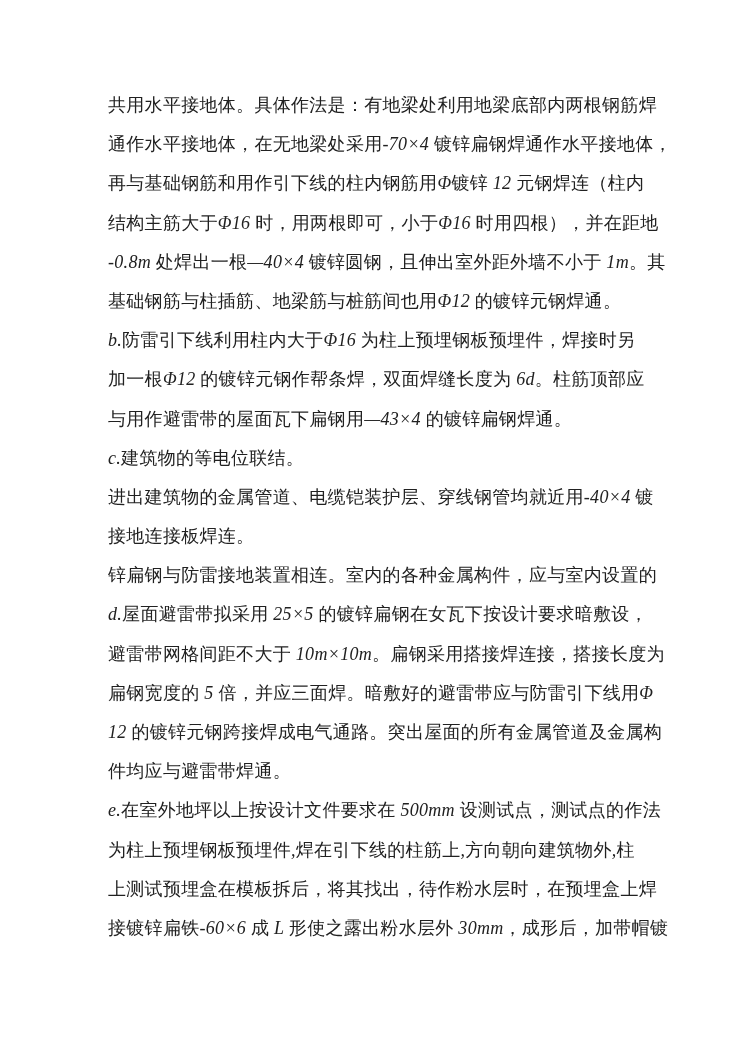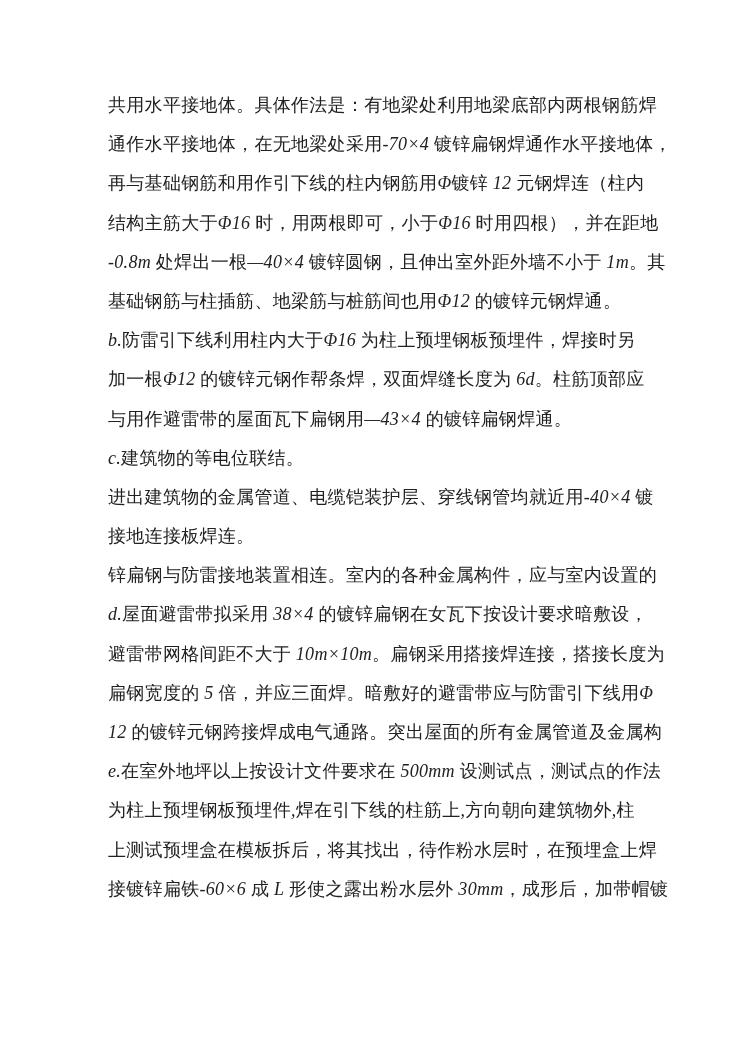--- a/index.html
+++ b/index.html
@@ -45,22 +45,23 @@
     <div class="line">结构主筋大于Φ16 时，用两根即可，小于Φ16 时用四根），并在距地</div>
     <div class="line">-0.8m 处焊出一根—40×4 镀锌圆钢，且伸出室外距外墙不小于 1m。其</div>
     <div class="line">基础钢筋与柱插筋、地梁筋与桩筋间也用Φ12 的镀锌元钢焊通。</div>
     <div class="line">b.防雷引下线利用柱内大于Φ16 为柱上预埋钢板预埋件，焊接时另</div>
     <div class="line">加一根Φ12 的镀锌元钢作帮条焊，双面焊缝长度为 6d。柱筋顶部应</div>
     <div class="line">与用作避雷带的屋面瓦下扁钢用—43×4 的镀锌扁钢焊通。</div>
     <div class="line">c.建筑物的等电位联结。</div>
     <div class="line">进出建筑物的金属管道、电缆铠装护层、穿线钢管均就近用-40×4 镀</div>
     <div class="line">接地连接板焊连。</div>
     <div class="line">锌扁钢与防雷接地装置相连。室内的各种金属构件，应与室内设置的</div>
-    <div class="line">d.屋面避雷带拟采用 38×4 的镀锌扁钢在女瓦下按设计要求暗敷设，</div>
+    <div class="line">d.屋面避雷带拟采用 25×5 的镀锌扁钢在女瓦下按设计要求暗敷设，</div>
     <div class="line">避雷带网格间距不大于 10m×10m。扁钢采用搭接焊连接，搭接长度为</div>
     <div class="line">扁钢宽度的 5 倍，并应三面焊。暗敷好的避雷带应与防雷引下线用Φ</div>
     <div class="line">12 的镀锌元钢跨接焊成电气通路。突出屋面的所有金属管道及金属构</div>
+    <div class="line">件均应与避雷带焊通。</div>
     <div class="line">e.在室外地坪以上按设计文件要求在 500mm 设测试点，测试点的作法</div>
     <div class="line">为柱上预埋钢板预埋件,焊在引下线的柱筋上,方向朝向建筑物外,柱</div>
     <div class="line">上测试预埋盒在模板拆后，将其找出，待作粉水层时，在预埋盒上焊</div>
     <div class="line">接镀锌扁铁-60×6 成 L 形使之露出粉水层外 30mm，成形后，加带帽镀</div>
   </div>
 </div>
 
 </body></html>

